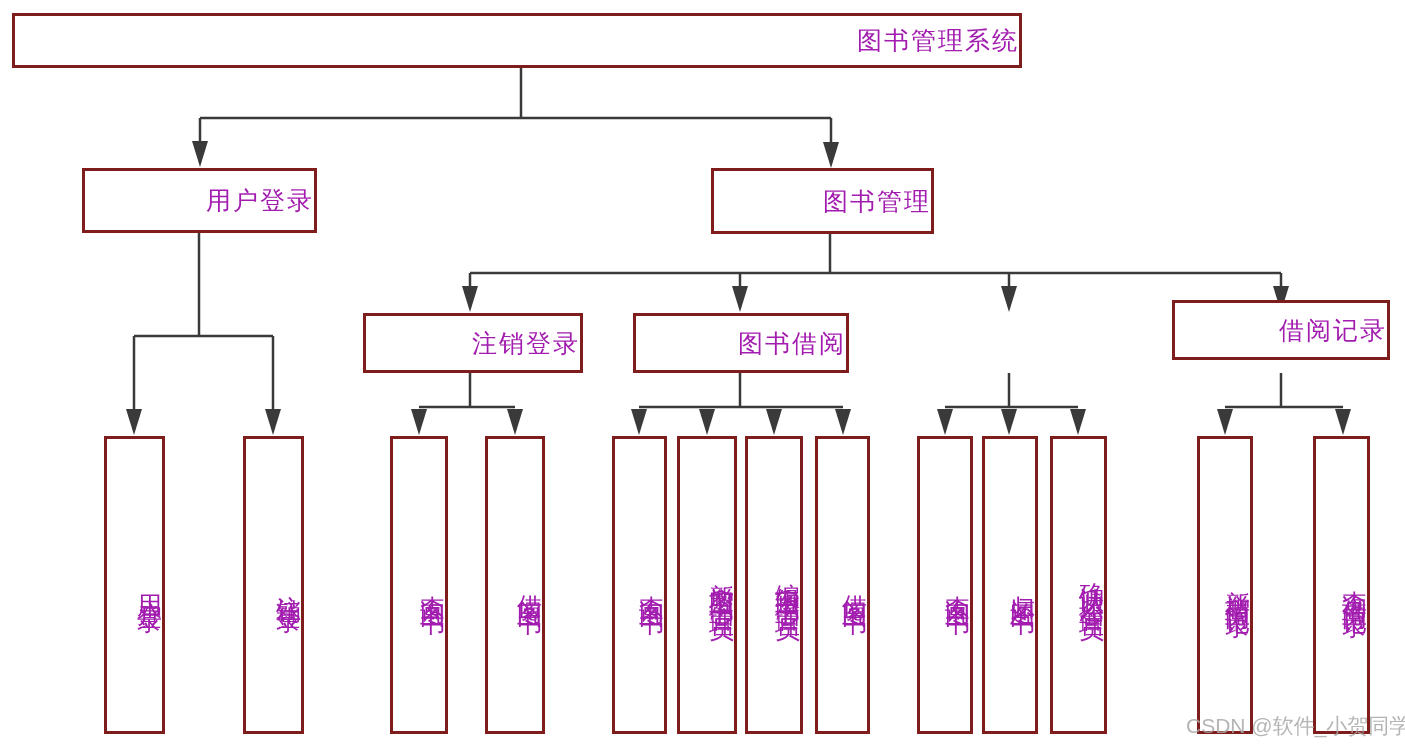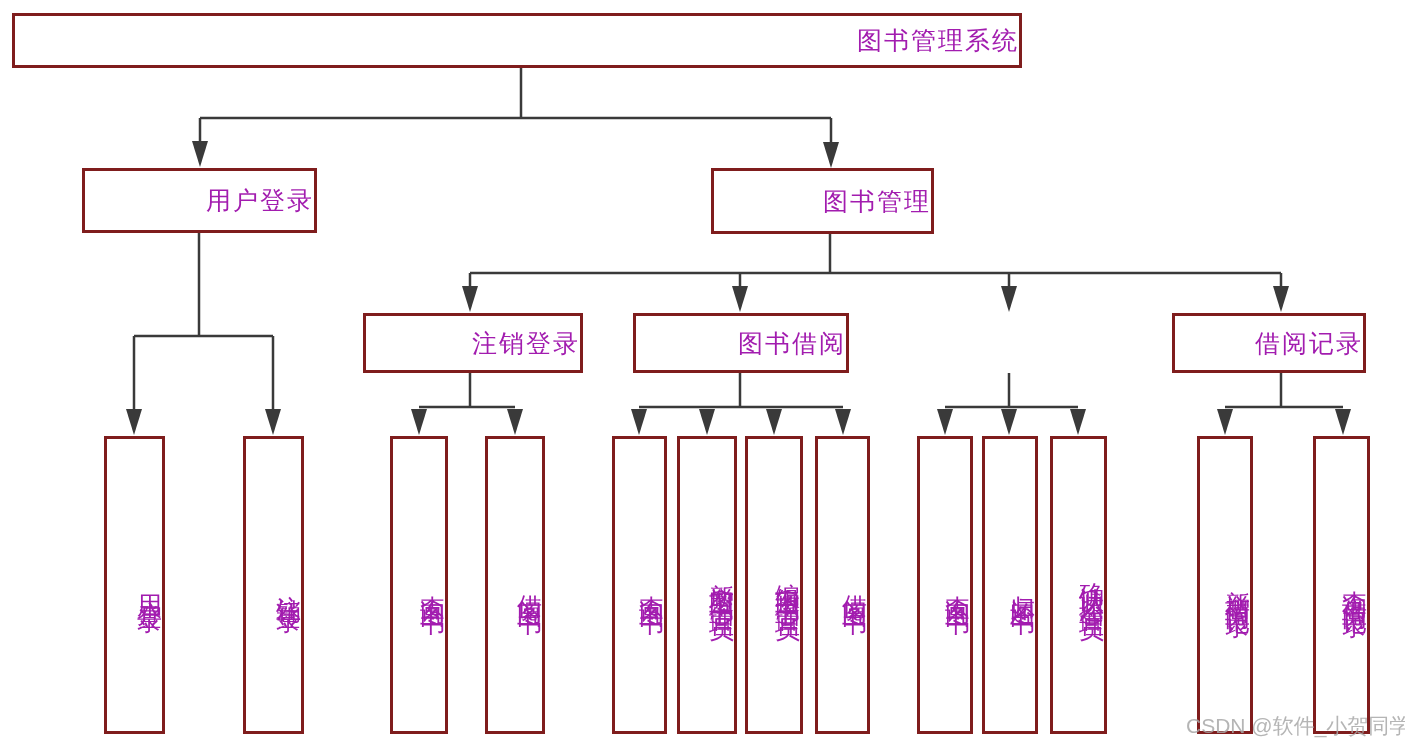--- a/index.html
+++ b/index.html
@@ -116,21 +116,21 @@
   <div class="box h" style="left:711px;top:168px;width:223px;height:66px">
     <span>图书管理</span>
   </div>
 
   <div class="box h" style="left:363px;top:313px;width:220px;height:60px">
     <span>注销登录</span>
   </div>
   <div class="box h" style="left:633px;top:313px;width:216px;height:60px">
     <span>图书借阅</span>
   </div>
-  <div class="box h" style="left:1172px;top:313px;width:194px;height:60px">
+  <div class="box h" style="left:1172px;top:300px;width:218px;height:60px">
     <span>借阅记录</span>
   </div>
 
   <div class="box leaf" style="left:104px;width:61px">
     <span class="vtext">用户登录</span>
   </div>
   <div class="box leaf" style="left:243px;width:61px">
     <span class="vtext">注销登录</span>
   </div>
 

